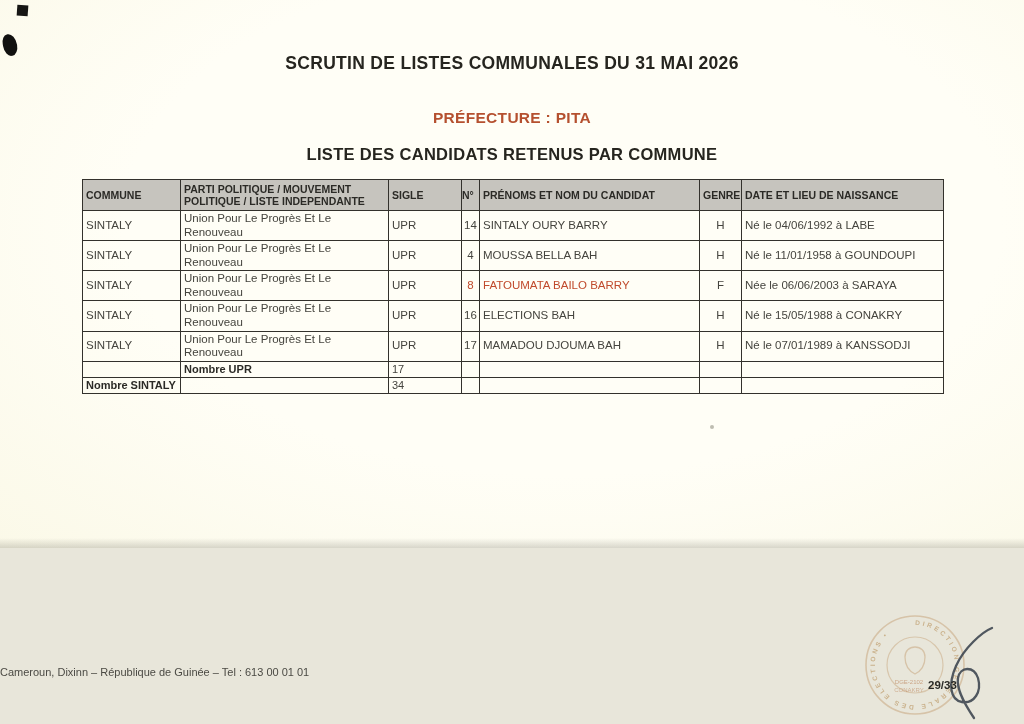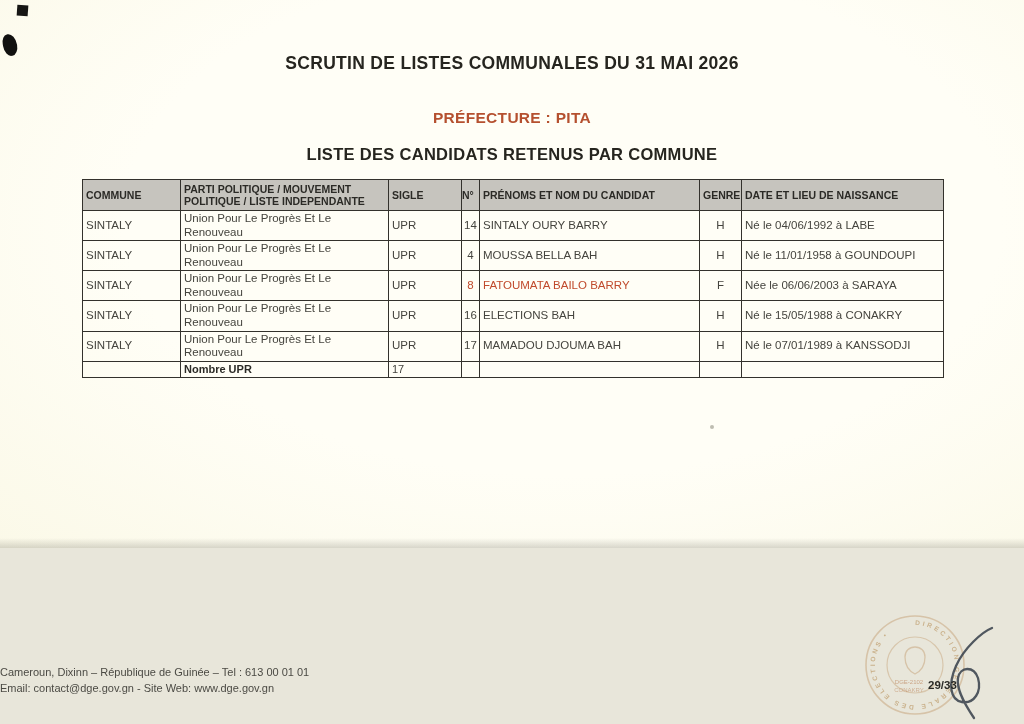--- a/index.html
+++ b/index.html
@@ -148,20 +148,29 @@
         </tr>
         <tr class="sum-row">
           <td></td>
           <td class="bold">Nombre UPR</td>
           <td>17</td>
           <td class="c-num"></td>
           <td></td>
           <td class="c-genre"></td>
           <td></td>
         </tr>
+        <tr class="sum-row">
+          <td class="bold">Nombre SINTALY</td>
+          <td></td>
+          <td>34</td>
+          <td class="c-num"></td>
+          <td></td>
+          <td class="c-genre"></td>
+          <td></td>
+        </tr>
       </tbody>
     </table>
   </div>
 
   <svg class="stamp" viewBox="0 0 112 112">
     <defs>
       <path id="ringpath" d="M 56,16 A 40,40 0 1 1 55.9,16" fill="none"></path>
     </defs>
     <circle cx="56" cy="56" r="49" fill="none" stroke="#be9260" stroke-width="1.6" opacity="0.55"></circle>
     <circle cx="56" cy="56" r="28" fill="none" stroke="#be9260" stroke-width="1.2" opacity="0.5"></circle>
@@ -171,17 +180,16 @@
     <path d="M56,38 c6,0 10,4 10,10 c0,8 -4,14 -10,17 c-6,-3 -10,-9 -10,-17 c0,-6 4,-10 10,-10 z" fill="none" stroke="#be9260" stroke-width="1.3" opacity="0.55"></path>
     <text x="50" y="75" text-anchor="middle" font-size="6" fill="#b06a3a" opacity="0.7">DGE-2102</text>
     <text x="50" y="83" text-anchor="middle" font-size="6" fill="#b06a3a" opacity="0.6">CONAKRY</text>
   </svg>
 
   <svg class="signature" viewBox="0 0 80 100">
     <path d="M62,6 C52,10 34,26 26,44 C18,62 20,78 32,80 C44,82 52,70 48,56 C44,44 30,44 28,56 C26,68 36,84 44,96" fill="none" stroke="#3a434d" stroke-width="2.3" stroke-linecap="round" opacity="0.88"></path>
   </svg>
 
   <div class="footer f1">Cameroun, Dixinn – République de Guinée – Tel : 613 00 01 01</div>
-  <div class="footer f2">Email: contact@dge.gov.gn  - Site Web: www.dge.gov.gn</div>
   <div class="pagenum">29/33</div>
 
   <div class="scan-edge-bottom"></div>
 </div>
 
 </body></html>

